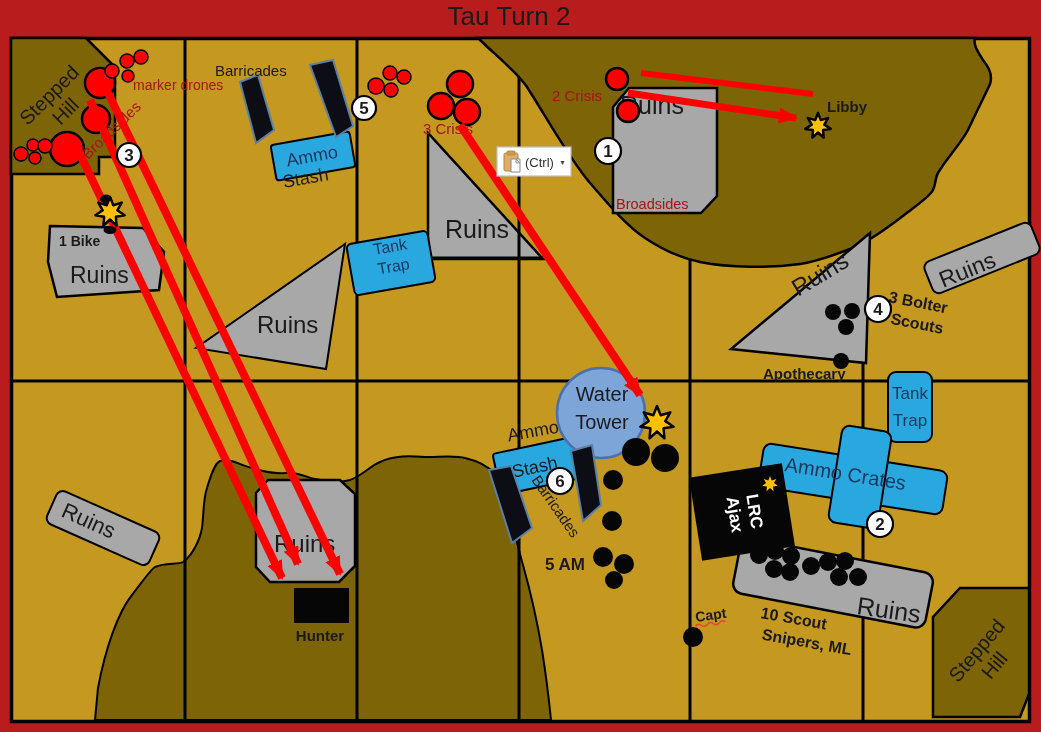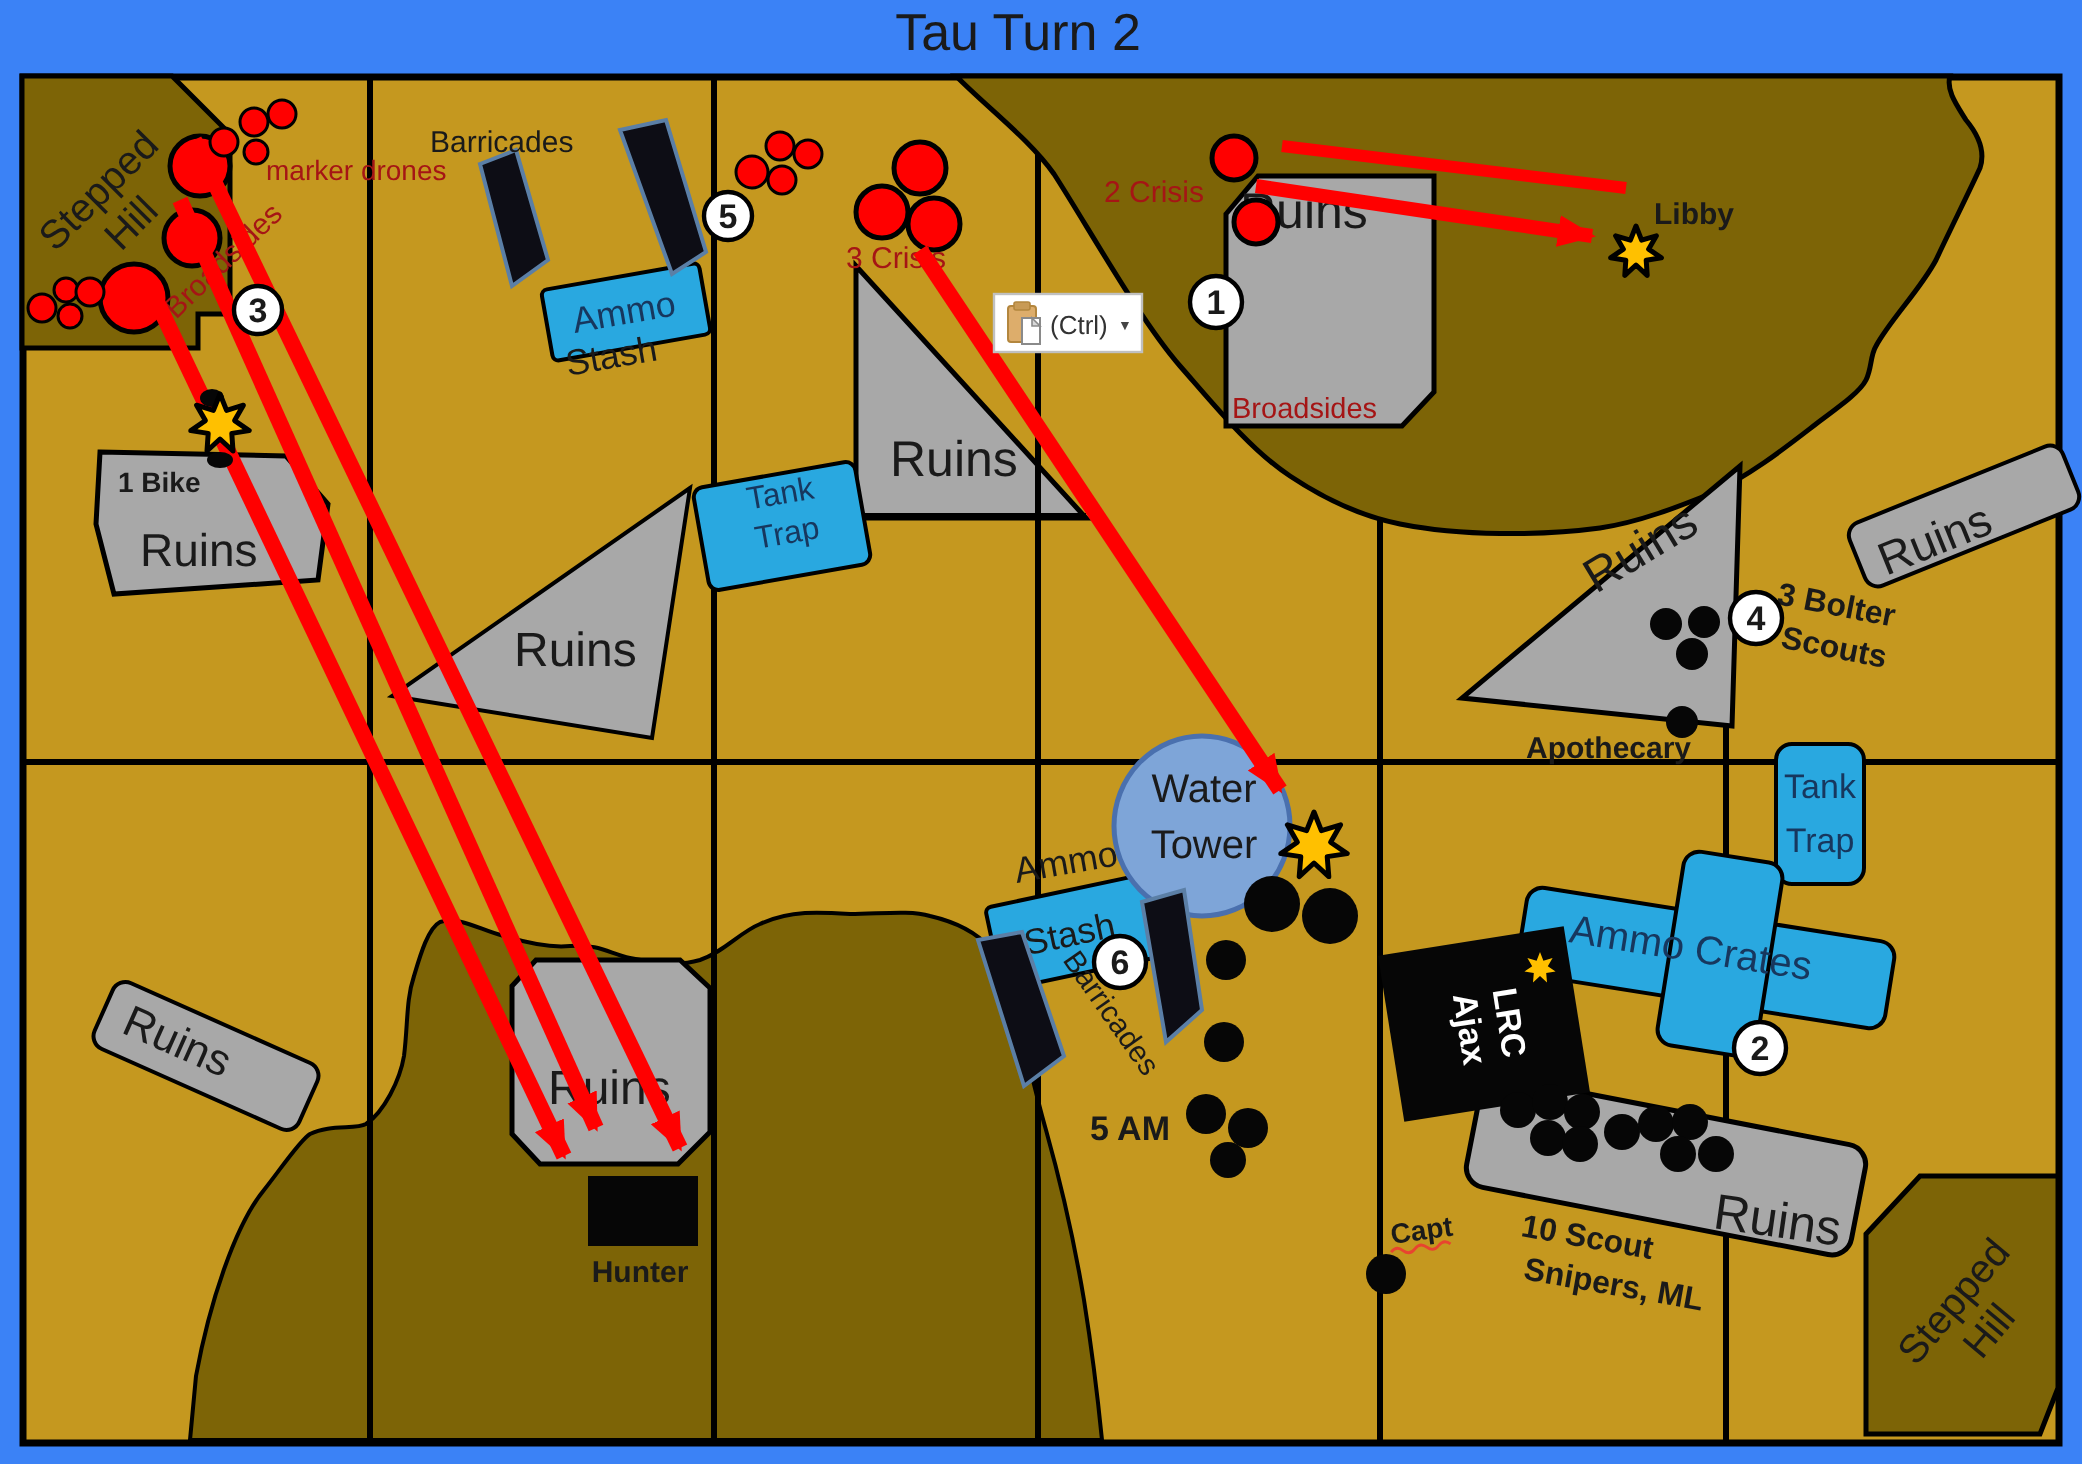--- a/index.html
+++ b/index.html
@@ -1,16 +1,16 @@
 <!DOCTYPE html>
 <html style="--gold: #C5981F; --hill: #7D6406; --gray: #A8A8A8; --blue: #29A8E0; --water: #7EA5D8; --red: #FF0000; --darkred: #A51515; --navy: #17375E; --star: #FFC000;"><head>
 <meta charset="utf-8">
 <style>
   html,body{margin:0;padding:0;background:#fff;}
-  .stage{position:relative;width:1041px;height:732px;background:#3b82f6;overflow:hidden;}
+  .stage{position:relative;width:1041px;height:732px;background:#b91c1c;overflow:hidden;}
   svg{position:absolute;left:0;top:0;}
   text{font-family:"Liberation Sans",sans-serif;fill:#1a1a1a;}
   .f-gold{fill:var(--gold);}
   .f-hill{fill:var(--hill);}
   .f-gray{fill:var(--gray);}
   .f-blue{fill:var(--blue);}
   .f-water{fill:var(--water);}
   .f-red{fill:var(--red);}
   .t-darkred{fill:var(--darkred);}
   .t-navy{fill:var(--navy);}

